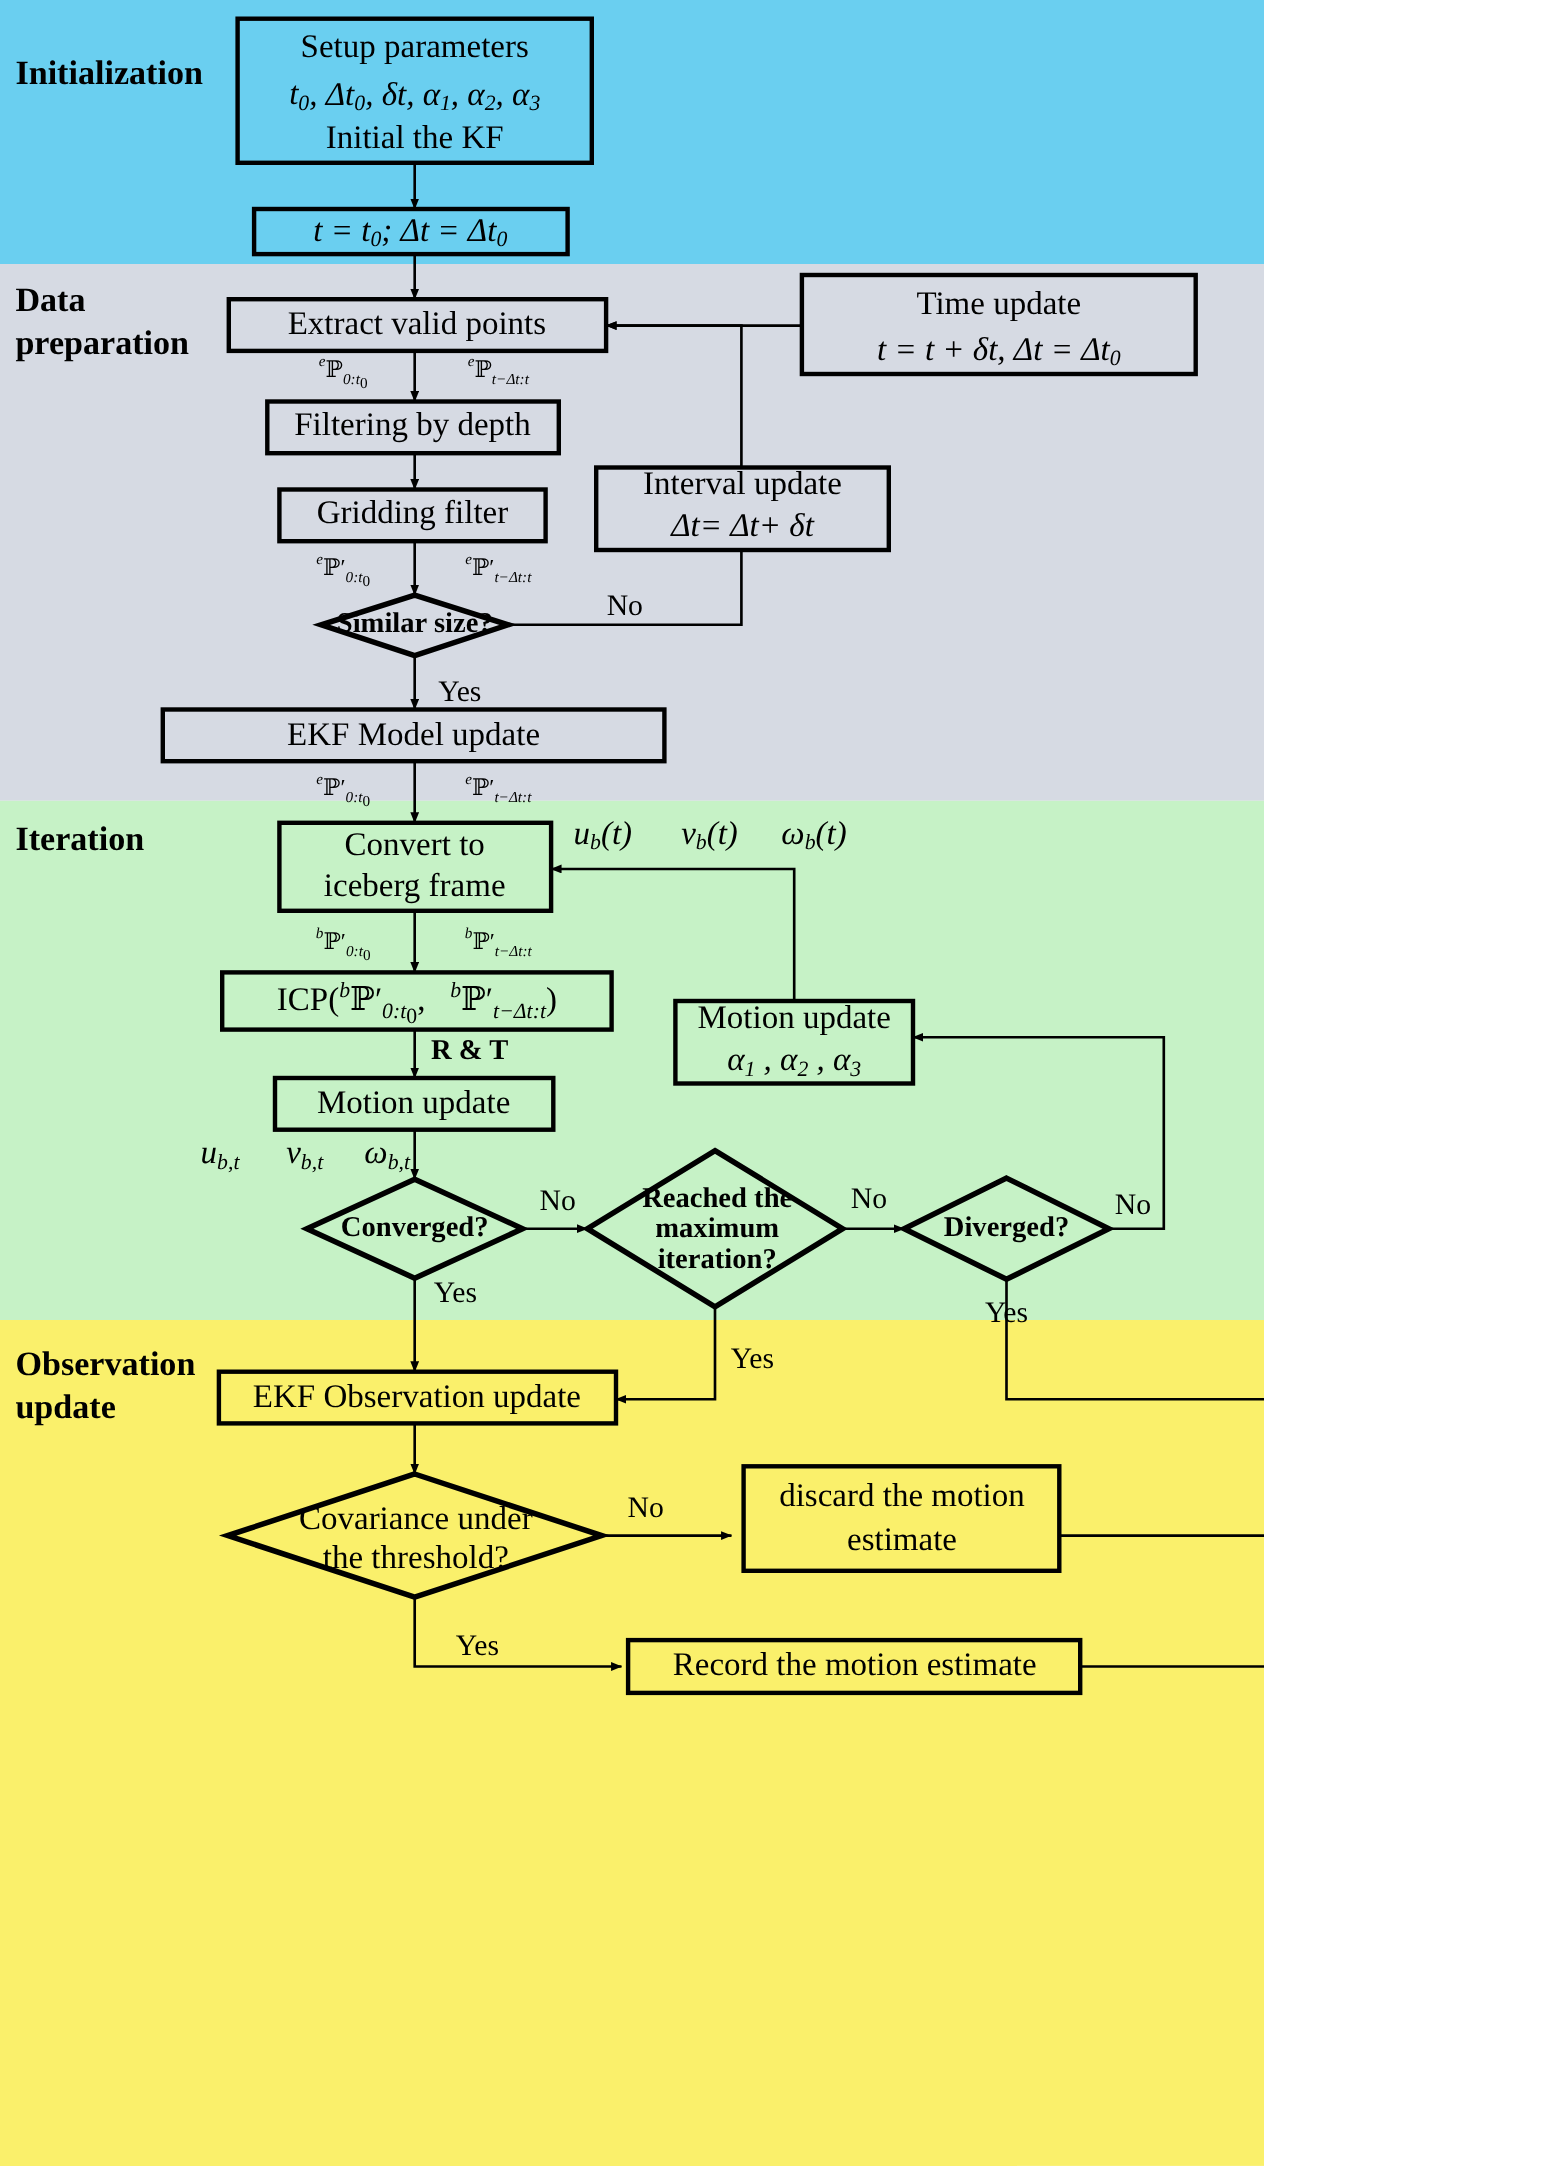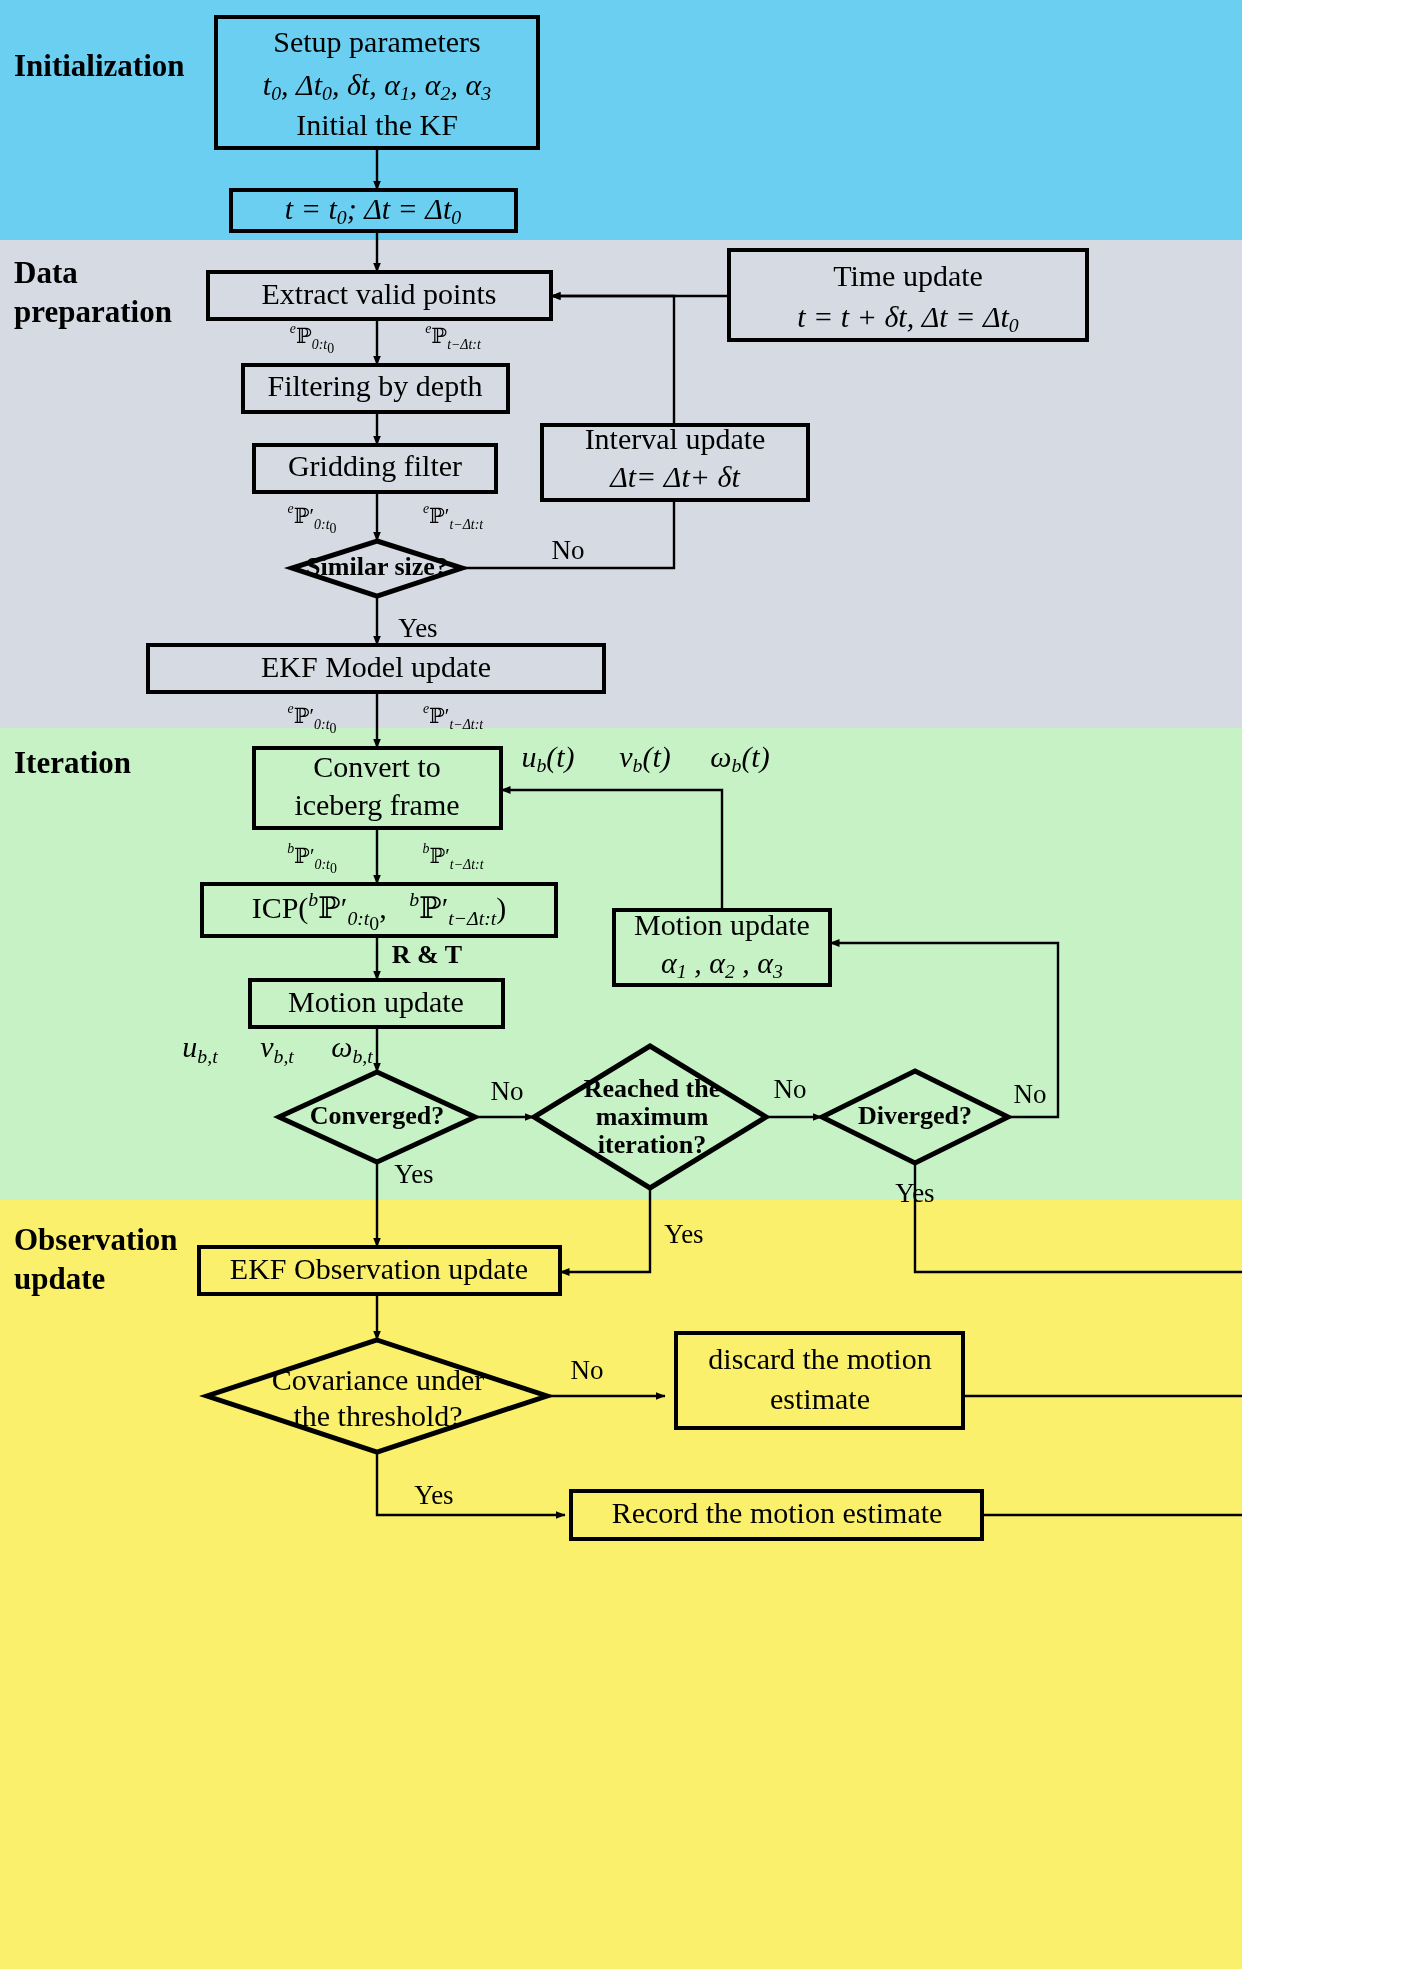--- a/index.html
+++ b/index.html
@@ -2,21 +2,21 @@
 <html><head>
 <meta charset="utf-8">
 <style>
   html, body {
     margin: 0;
     padding: 0;
     background: #ffffff;
   }
   #root {
     position: relative;
-    width: 1242px;
+    width: 1149px;
     height: 1969px;
     overflow: hidden;
     font-family: "Liberation Serif", "DejaVu Serif", serif;
   }
   svg.flow {
     position: absolute;
     top: 0;
     left: 0;
     width: 1417px;
     height: 1969px;

